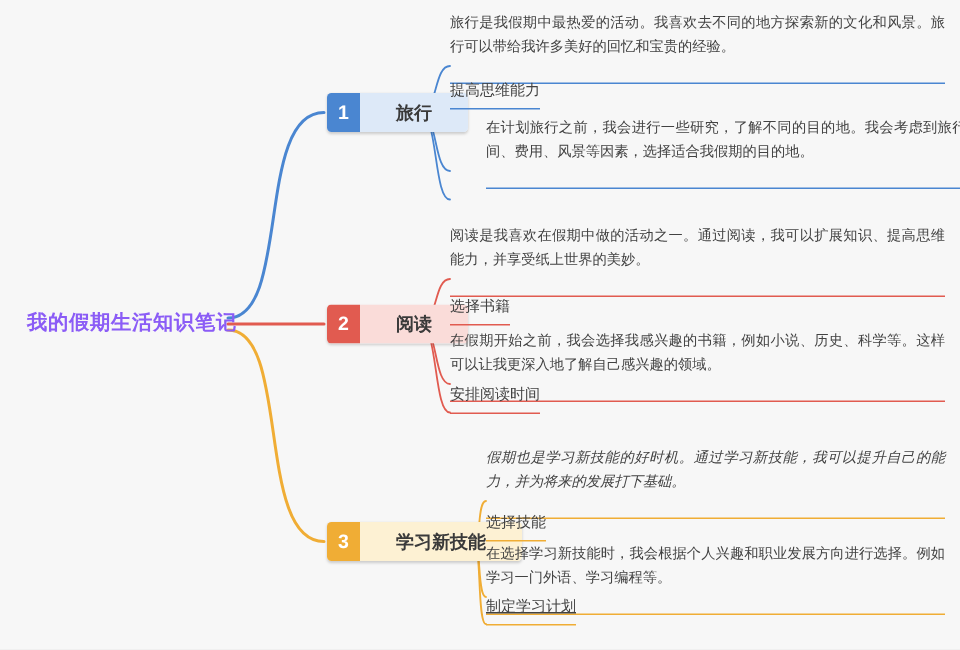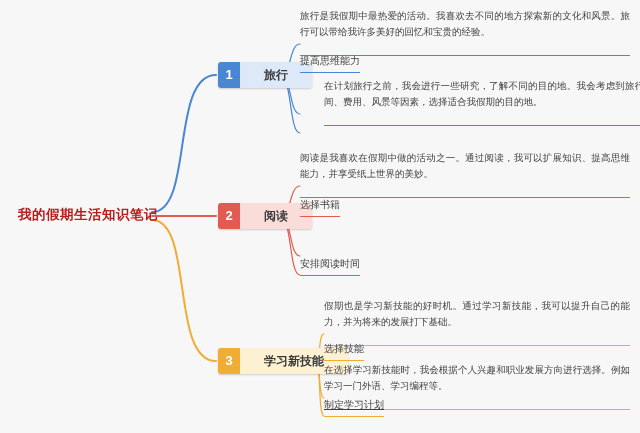--- a/index.html
+++ b/index.html
@@ -4,21 +4,21 @@
 <style>
   *{margin:0;padding:0;box-sizing:border-box}
   html,body{background:#ececec}
   body{font-family:"Liberation Sans","DejaVu Sans",sans-serif}
   #canvas{position:relative;width:640px;height:433px;background:var(--bg,#f7f7f7);overflow:hidden;margin:0 auto}
   #wires{position:absolute;left:0;top:0;width:640px;height:433px}
   #wires path{fill:none;stroke-linecap:round}
   .s1{stroke:var(--c1,#4a86d1)} .s2{stroke:var(--c2,#e15b50)} .s3{stroke:var(--c3,#f0ad35)}
   .main{stroke-width:2}
   .fan{stroke-width:1.2}
-  .central{position:absolute;left:18px;top:206px;font-size:13.5px;font-weight:bold;color:#b91c1c;letter-spacing:.5px;white-space:nowrap}
+  .central{position:absolute;left:18px;top:206px;font-size:13.5px;font-weight:bold;color:#8b5cf6;letter-spacing:.5px;white-space:nowrap}
   .branch{position:absolute;display:flex;height:26px;border-radius:3px;overflow:hidden;box-shadow:0 1px 2px rgba(0,0,0,.18)}
   .num{width:22px;text-align:center;line-height:26px;color:#fff;font-weight:bold;font-size:13px}
   .lbl{padding:0 24px;line-height:26px;font-size:12px;color:#3a3a3a;font-weight:bold;white-space:nowrap}
   .b1 .num{background:var(--c1,#4a86d1)} .b1 .lbl{background:var(--l1,#dde9f8)}
   .b2 .num{background:var(--c2,#e15b50)} .b2 .lbl{background:var(--l2,#fadcd9)}
   .b3 .num{background:var(--c3,#f0ad35)} .b3 .lbl{background:var(--l3,#fdf1d3)}
   .leaf{position:absolute;color:#424242}
   .para{font-size:9.5px;line-height:16px;padding-bottom:15px;text-align:justify}
   .short{font-size:10px;line-height:14px;padding-bottom:4px;white-space:nowrap}
   .u1{border-bottom:1.5px solid var(--c1,#4a86d1)}
@@ -65,20 +65,21 @@
     <span class="num">3</span>
     <span class="lbl">学习新技能</span>
   </div>
 
   <div class="leaf para u1" style="left:300px;top:8px;width:330px;">旅行是我假期中最热爱的活动。我喜欢去不同的地方探索新的文化和风景。旅行可以带给我许多美好的回忆和宝贵的经验。</div>
   <div class="leaf short u1" style="left:300px;top:54px;">提高思维能力</div>
   <div class="leaf para u1" style="left:300px;top:78px;width:330px;margin-left:24px;">在计划旅行之前，我会进行一些研究，了解不同的目的地。我会考虑到旅行时间、费用、风景等因素，选择适合我假期的目的地。</div>
 
   <div class="leaf para u2" style="left:300px;top:150px;width:330px;">阅读是我喜欢在假期中做的活动之一。通过阅读，我可以扩展知识、提高思维能力，并享受纸上世界的美妙。</div>
   <div class="leaf short u2" style="left:300px;top:198px;">选择书籍</div>
+  <div class="leaf para u2" style="left:300px;top:220px;width:330px;">在假期开始之前，我会选择我感兴趣的书籍，例如小说、历史、科学等。这样可以让我更深入地了解自己感兴趣的领域。</div>
   <div class="leaf short u2" style="left:300px;top:257px;text-align:right;">安排阅读时间</div>
 
-  <div class="leaf para u3" style="left:324px;top:298px;width:306px;">假期也是学习新技能的好时机。通过学习新技能，我可以提升自己的能力，并为将来的发展打下基础。</div>
+  <div class="leaf para u3" style="left:324px;top:298px;width:306px;font-style:italic;">假期也是学习新技能的好时机。通过学习新技能，我可以提升自己的能力，并为将来的发展打下基础。</div>
   <div class="leaf short u3" style="left:324px;top:342px;">选择技能</div>
   <div class="leaf para u3" style="left:324px;top:362px;width:306px;">在选择学习新技能时，我会根据个人兴趣和职业发展方向进行选择。例如学习一门外语、学习编程等。</div>
   <div class="leaf short u3" style="left:324px;top:398px;text-decoration:underline;">制定学习计划</div>
 
 </div>
 
 </body></html>

